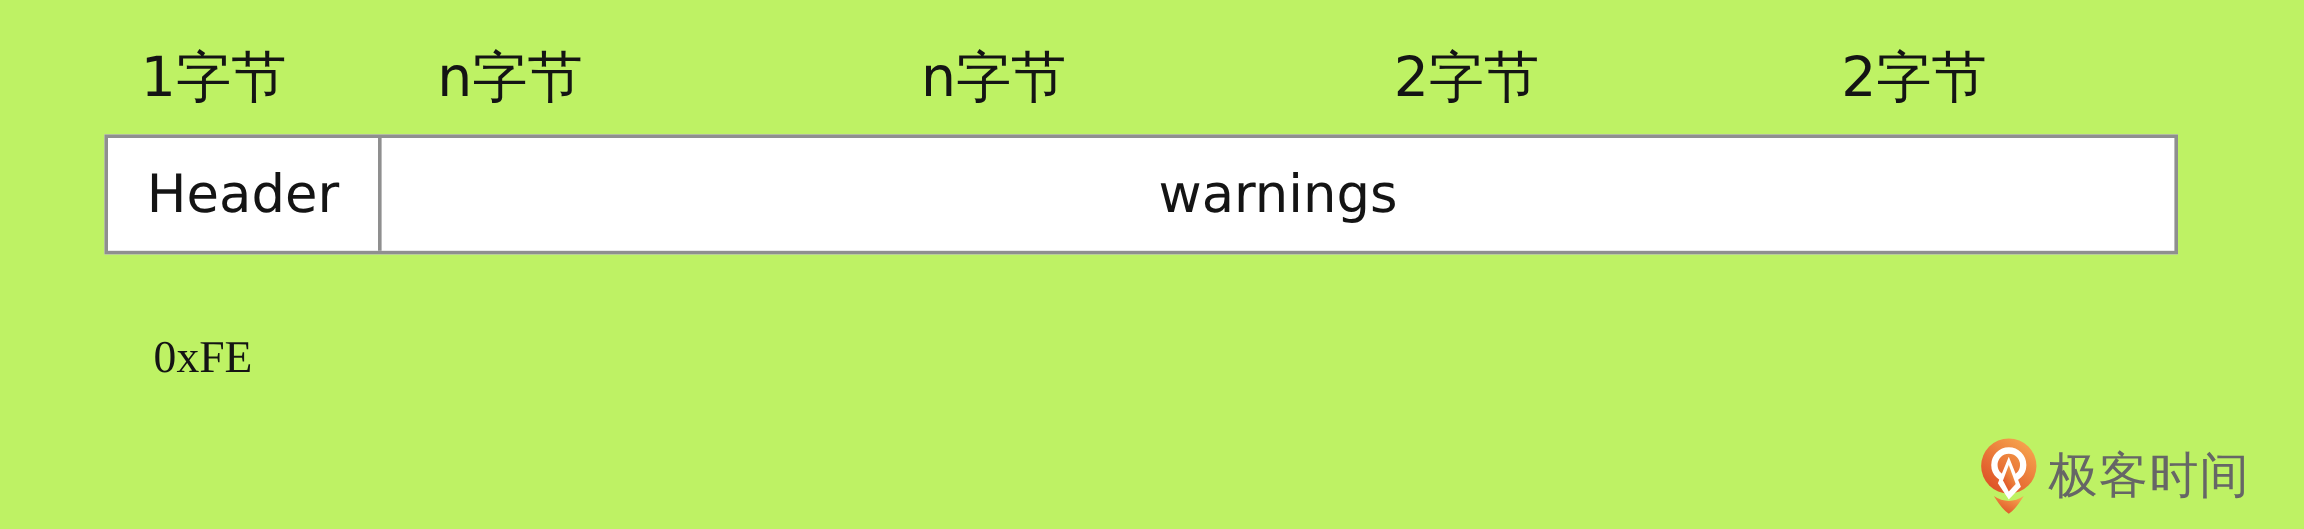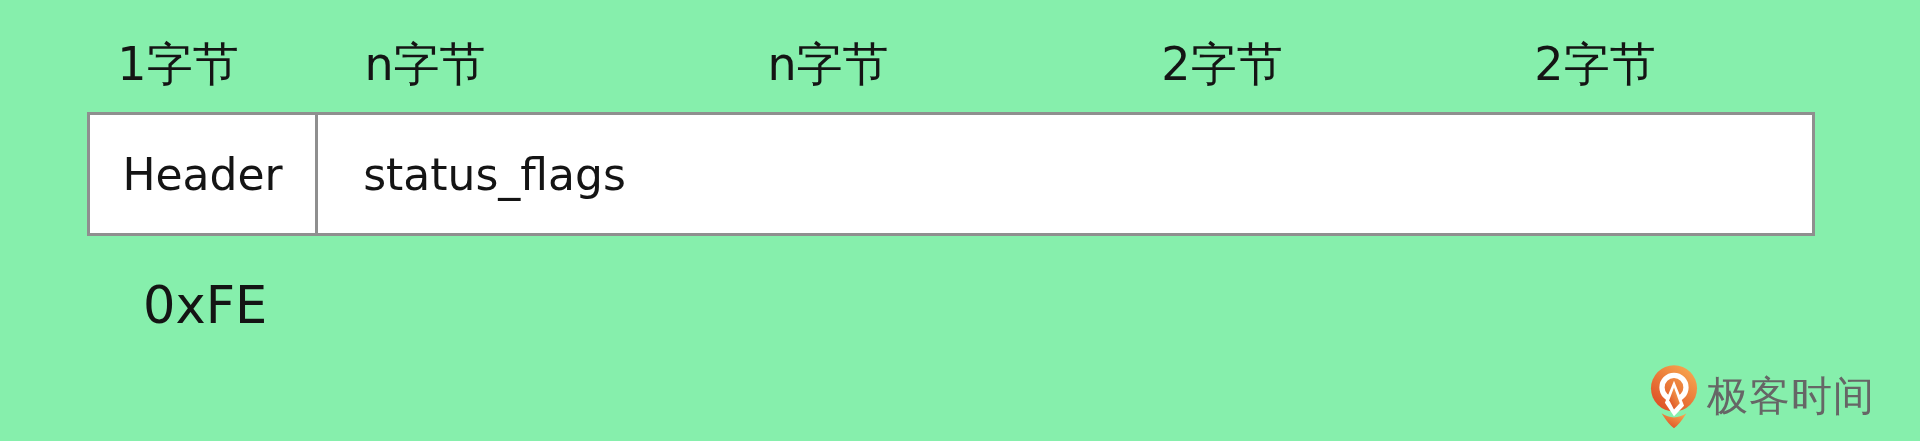--- a/index.html
+++ b/index.html
@@ -8,59 +8,60 @@
     --watermark-text:#666666;
     --logo-gradient-start:#F7A64F;
     --logo-gradient-end:#DD4E25;
   }
   *{margin:0;padding:0;box-sizing:border-box;}
   body{background:#ffffff;font-family:"DejaVu Sans","Liberation Sans",sans-serif;}
   .canvas{
     position:relative;
     width:1920px;
     height:441px;
-    background:#86efac;
+    background:#bef264;
     overflow:hidden;
   }
   .byte-label{
     position:absolute;
     top:38px;
     transform:translateX(-50%);
     font-size:46px;
     line-height:1.15;
     color:var(--text,#141414);
     white-space:nowrap;
   }
   .packet-row{
     position:absolute;
     left:87px;
     top:112px;
     width:1728px;
-    height:124px;
+    height:100px;
     display:flex;
     border:3px solid var(--border,#8f8f8f);
     background:#ffffff;
   }
   .packet-cell{
     display:flex;
     align-items:center;
     justify-content:center;
     border-right:3px solid var(--border,#8f8f8f);
     font-size:44px;
     color:var(--text,#141414);
     white-space:nowrap;
     overflow:hidden;
   }
   .packet-cell:last-child{border-right:none;flex:1;}
   .annotation{
     position:absolute;
-    left:143px;
+    left:128px;
     top:276px;
-    font-size:51px;
+    font-size:38px;
     color:var(--text,#141414);
+    font-family:Liberation Serif, serif;
   }
   .watermark{
     position:absolute;
     left:1650px;
     top:364px;
     display:flex;
     align-items:flex-start;
     gap:9px;
   }
   .watermark-text{
@@ -80,21 +81,21 @@
 <div class="canvas">
 
   <div class="byte-label" style="left:178px">1字节</div>
   <div class="byte-label" style="left:425px">n字节</div>
   <div class="byte-label" style="left:828px">n字节</div>
   <div class="byte-label" style="left:1222px">2字节</div>
   <div class="byte-label" style="left:1595px">2字节</div>
 
   <div class="packet-row">
     <div class="packet-cell" style="flex:0 0 228px">Header</div>
-    <div class="packet-cell" style="flex:0 0 353px">status_flags</div>
+    <div class="packet-cell">warnings</div>
   </div>
 
   <div class="annotation">0xFE</div>
 
   <div class="watermark">
     <span>
       <svg class="logo-svg" width="48" height="66" viewBox="0 0 50 68" xmlns="http://www.w3.org/2000/svg">
         <defs>
           <linearGradient id="gk-grad" x1="0.85" y1="0.05" x2="0.15" y2="0.95">
             <stop class="logo-stop-1" offset="0"></stop>

